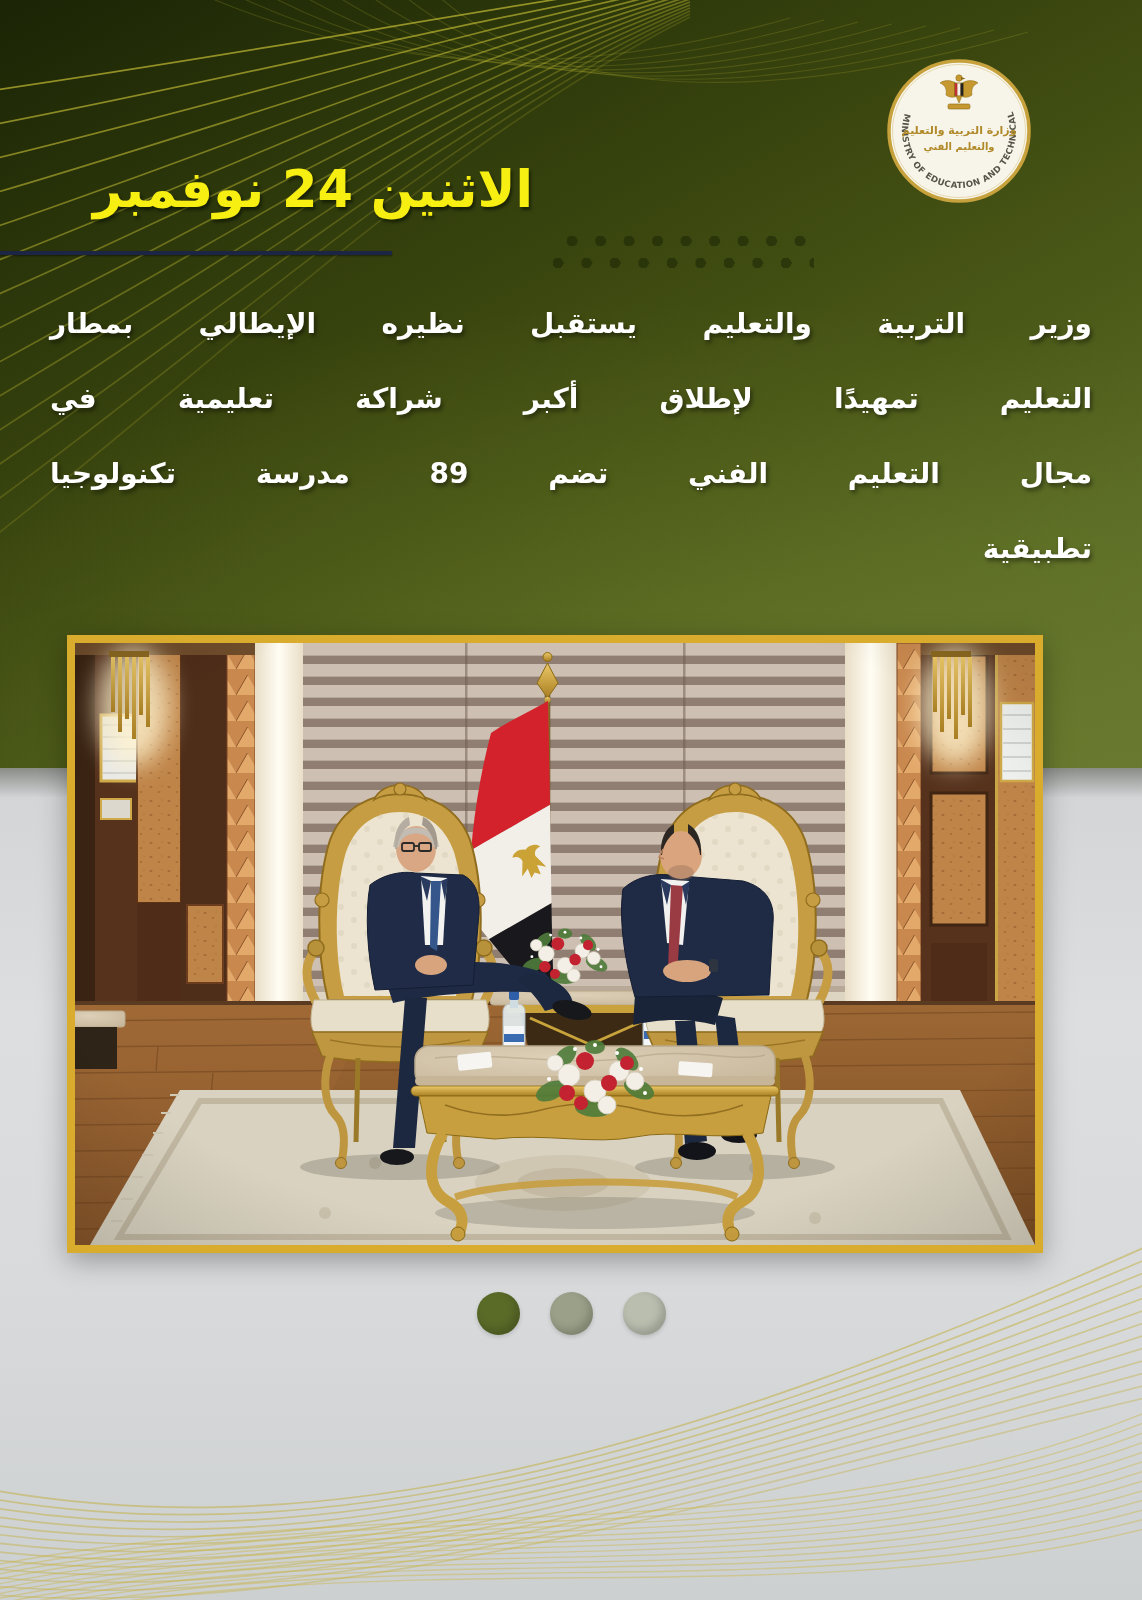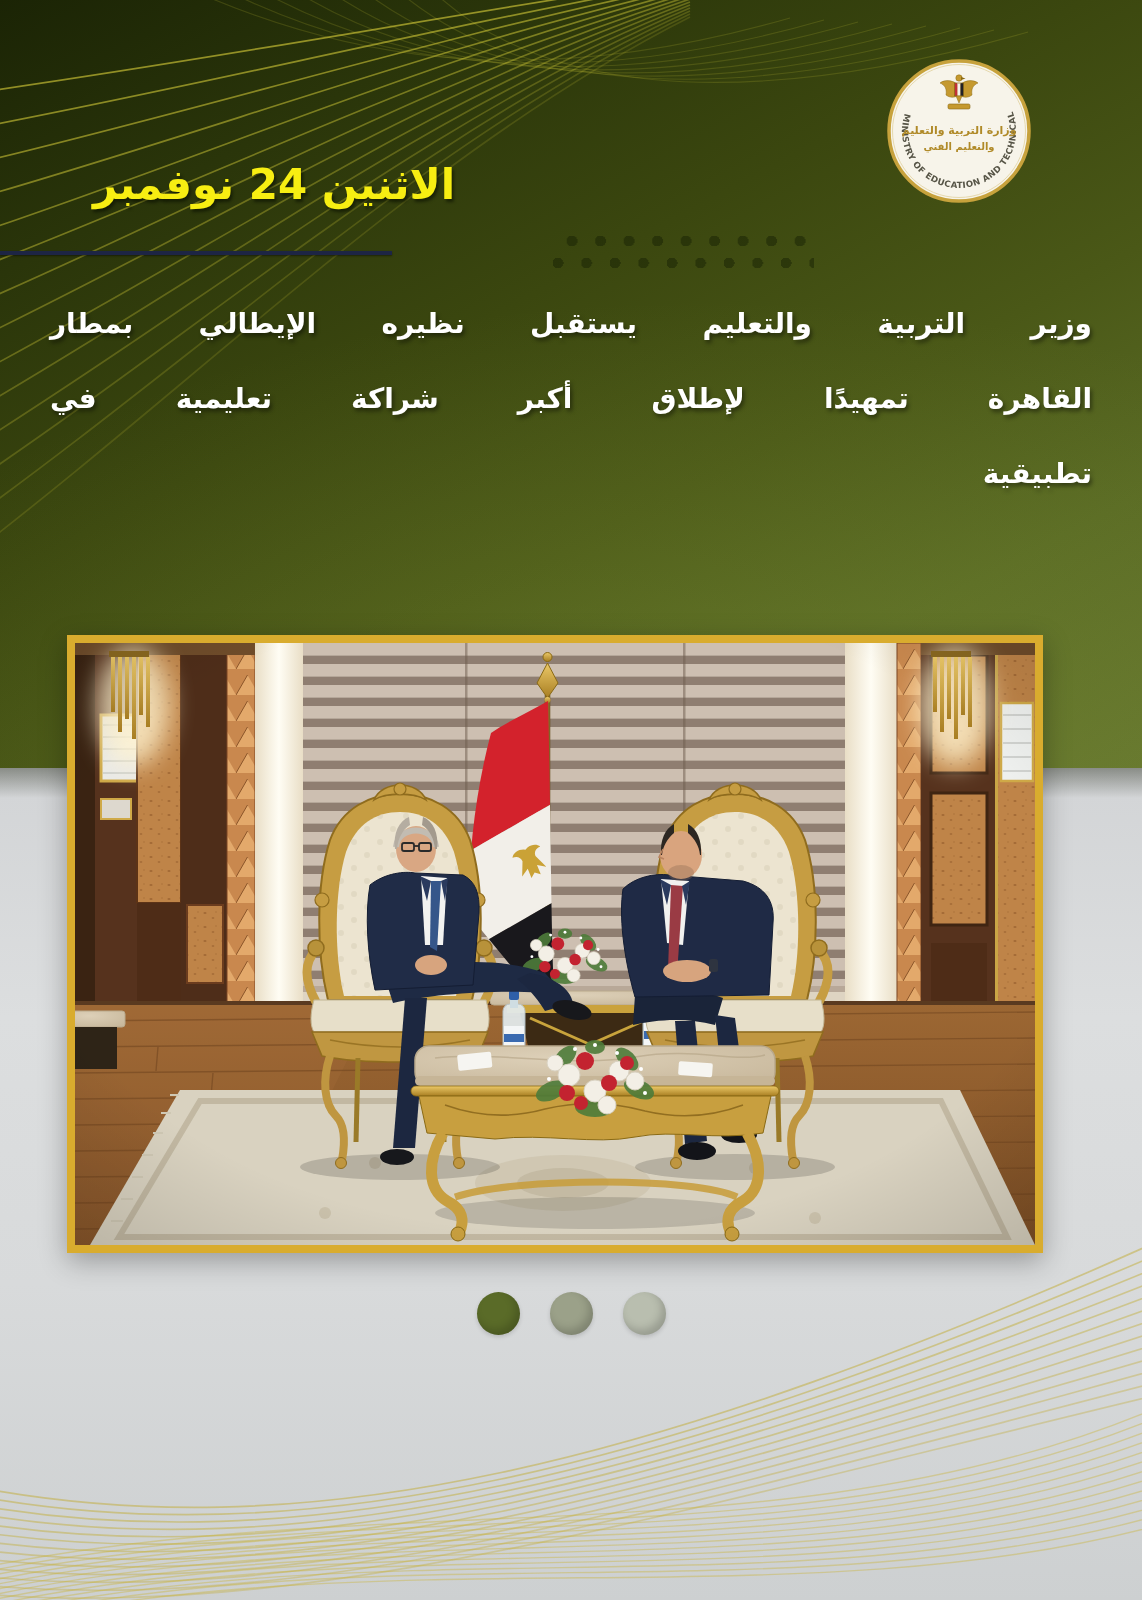--- a/index.html
+++ b/index.html
@@ -11,21 +11,21 @@
         background:
           radial-gradient(130% 95% at 62% 98%, rgba(130,150,55,.30), rgba(0,0,0,0) 62%),
           linear-gradient(152deg,#1b2405 0%,#2a350a 20%,#3b470f 42%,#4a5817 62%,#596a24 80%,#64752e 100%);}
   .hero-lines{position:absolute;left:0;top:0;width:1142px;height:768px;pointer-events:none;}
   .dots-pattern{position:absolute;left:552px;top:233px;width:262px;height:40px;opacity:.8;
         background-image:
           radial-gradient(circle 5.5px at 20px 8px,  rgba(22,32,4,.60) 97%, rgba(0,0,0,0) 100%),
           radial-gradient(circle 5.5px at 6px 30px, rgba(22,32,4,.60) 97%, rgba(0,0,0,0) 100%);
         background-size:28.5px 40px;}
   .date-badge{position:absolute;left:93px;top:160px;direction:rtl;
-        font-size:42px;font-weight:bold;color:#f7ee12;letter-spacing:0;
+        font-size:51px;font-weight:bold;color:#f7ee12;letter-spacing:0;
         text-shadow:2px 3px 3px rgba(8,12,0,.55);}
   .date-underline{position:absolute;left:0;top:251px;width:392px;height:4px;
         background:#1d2544;box-shadow:0 1px 2px rgba(0,0,0,.45);}
   .logo{position:absolute;left:886px;top:58px;width:146px;height:146px;}
   .headline{position:absolute;left:50px;right:50px;top:286px;direction:rtl;
         color:#fff;font-weight:bold;font-size:28px;}
   .headline .line{height:75px;line-height:75px;text-align:justify;text-align-last:justify;
         text-shadow:2px 3px 4px rgba(0,0,0,.45);}
   .headline .line.last{text-align:center;text-align-last:right;}
 
@@ -99,21 +99,22 @@
         <rect x="-4.5" y="-1" width="9" height="13" fill="none" stroke="#8a6a14" stroke-width="0.7"></rect>
         <path d="M-3,12 L3,12 L0,19 Z" fill="#c5992f" stroke="#8a6a14" stroke-width="0.5"></path>
         <rect x="-11" y="20" width="22" height="5" rx="1.5" fill="#c5992f" stroke="#8a6a14" stroke-width="0.6"></rect>
       </g>
       <text x="73" y="76" text-anchor="middle" font-size="11" font-weight="bold" fill="#b08a28">وزارة التربية والتعليم</text>
       <text x="73" y="92" text-anchor="middle" font-size="10" font-weight="bold" fill="#b08a28">والتعليم الفني</text>
     </svg>
 
     <div class="headline">
       <div class="line">وزير التربية والتعليم يستقبل نظيره الإيطالي بمطار</div>
-      <div class="line">القاهرة تمهيدًا لإطلاق أكبر شراكة تعليمية في</div>
+      <div class="line">التعليم تمهيدًا لإطلاق أكبر شراكة تعليمية في</div>
+      <div class="line">مجال التعليم الفني تضم 89 مدرسة تكنولوجيا</div>
       <div class="line last">تطبيقية</div>
     </div>
   </div>
 
   <div class="bottom">
     <svg id="bottomLines" class="bottom-lines" viewBox="0 0 1142 832">
         <path d="M-40,716 C300,786 660,698 1170,468" stroke="#c2ac33" fill="none" stroke-width="1.7" opacity="0.5"></path>
         <path d="M-40,725 C300,792 660,702 1170,481" stroke="#c2ac33" fill="none" stroke-width="1.7" opacity="0.488"></path>
         <path d="M-40,734 C300,798 660,706 1170,494" stroke="#c2ac33" fill="none" stroke-width="1.7" opacity="0.476"></path>
         <path d="M-40,743 C300,804 660,710 1170,507" stroke="#c2ac33" fill="none" stroke-width="1.7" opacity="0.46399999999999997"></path>

